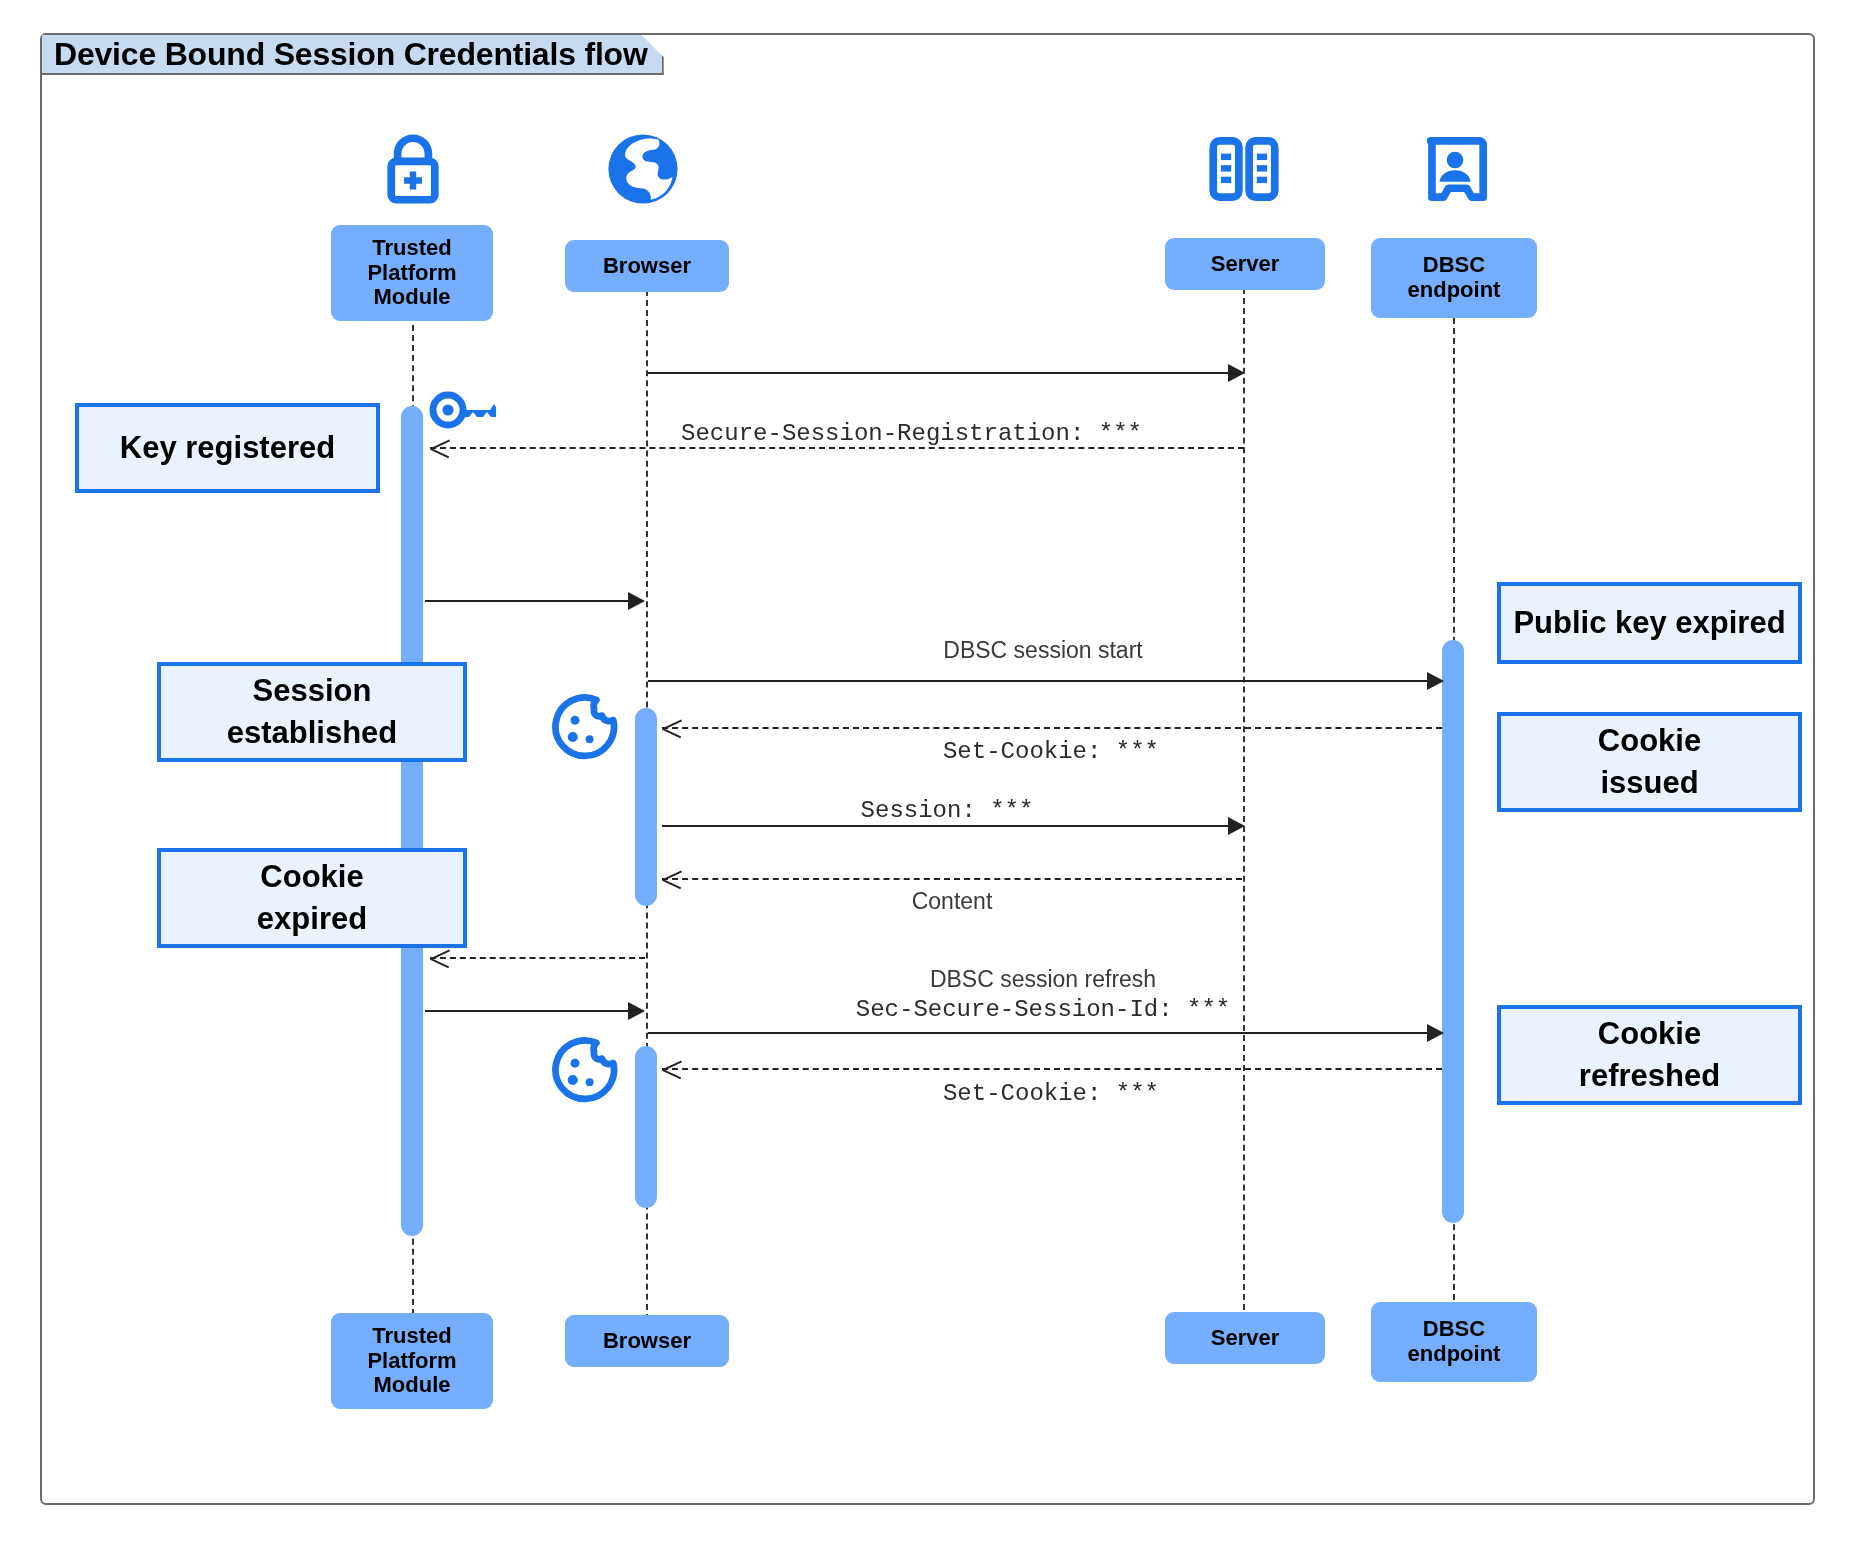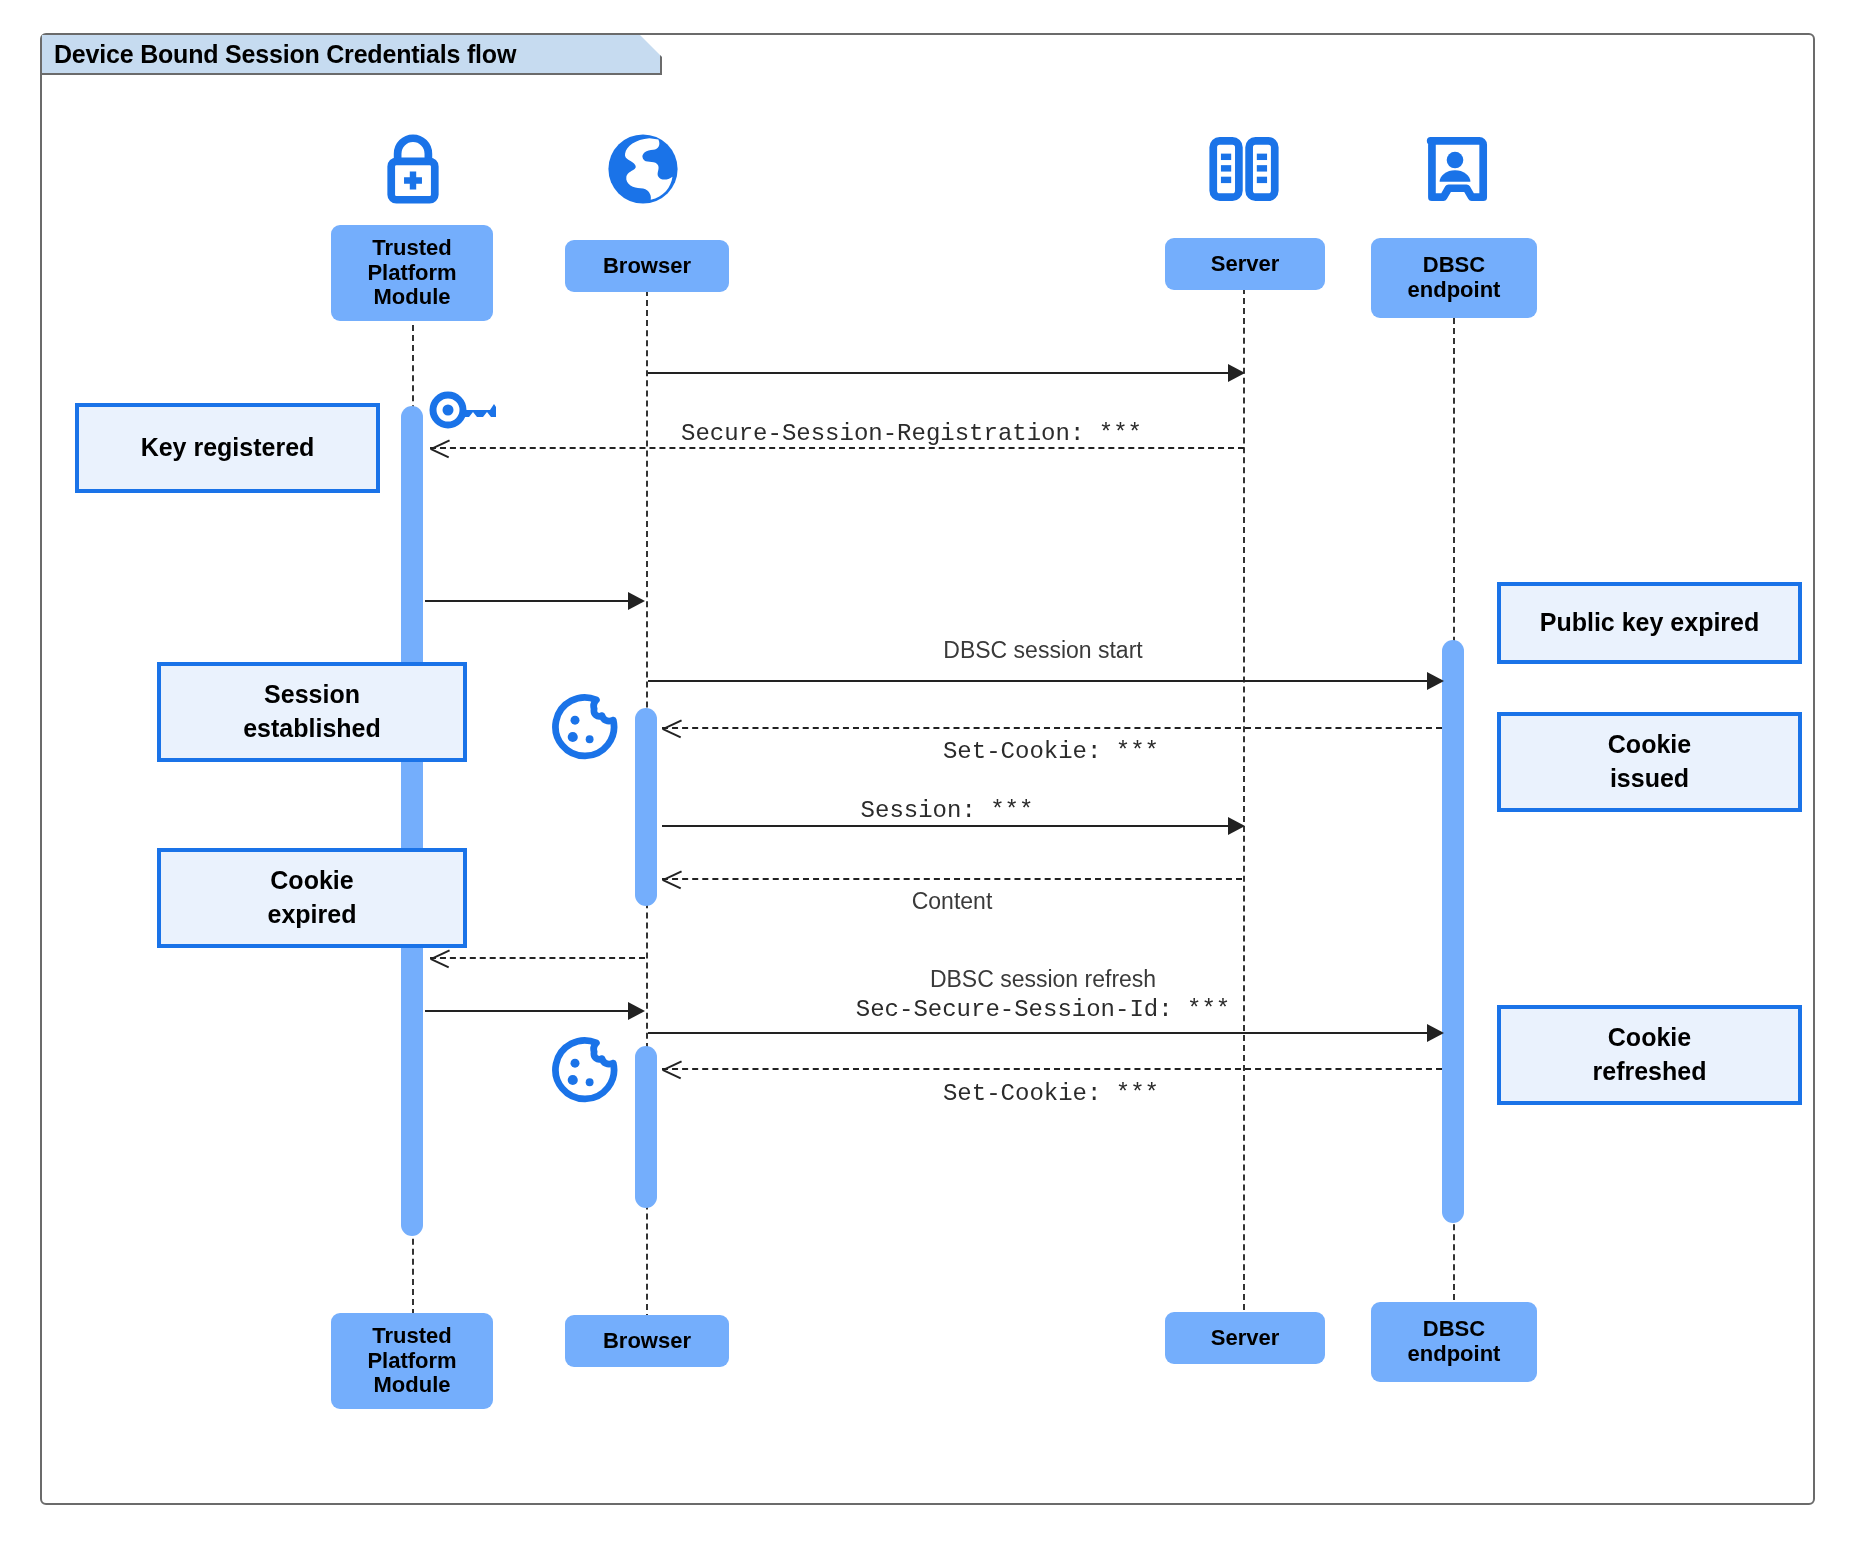--- a/index.html
+++ b/index.html
@@ -19,21 +19,21 @@
   }
   #frame-title{
     position:absolute;left:42px;top:35px;
     height:40px;min-width:620px;
     background:#c6dbf0;
     border-right:2px solid #6b6b6b;
     border-bottom:2px solid #6b6b6b;
     box-sizing:border-box;
     display:flex;align-items:center;
     padding:0 14px 0 12px;
-    font-size:25px;font-weight:bold;color:#000;
+    font-size:32px;font-weight:bold;color:#000;
     letter-spacing:-0.2px;
     clip-path:polygon(0 0,calc(100% - 22px) 0,100% 55%,100% 100%,0 100%);
     white-space:nowrap;
   }
   
   .lifeline{
     position:absolute;width:0;border-left:2px dashed #333;
   }
   
   .participant{
@@ -85,21 +85,21 @@
     font-size:24px;color:#2b2b2b;letter-spacing:0px;
   }
   
   .note{
     position:absolute;
     background:#eaf2fd;
     border:4px solid #1a73e8;
     box-sizing:border-box;
     display:flex;align-items:center;justify-content:center;
     text-align:center;
-    font-weight:bold;font-size:25px;color:#000;line-height:1.35;
+    font-weight:bold;font-size:31px;color:#000;line-height:1.35;
   }
   .note span{white-space:pre-line;}
 </style>
 </head>
 <body>
 
 <div id="canvas">
 
   <div id="frame"></div>
   <div id="frame-title">

